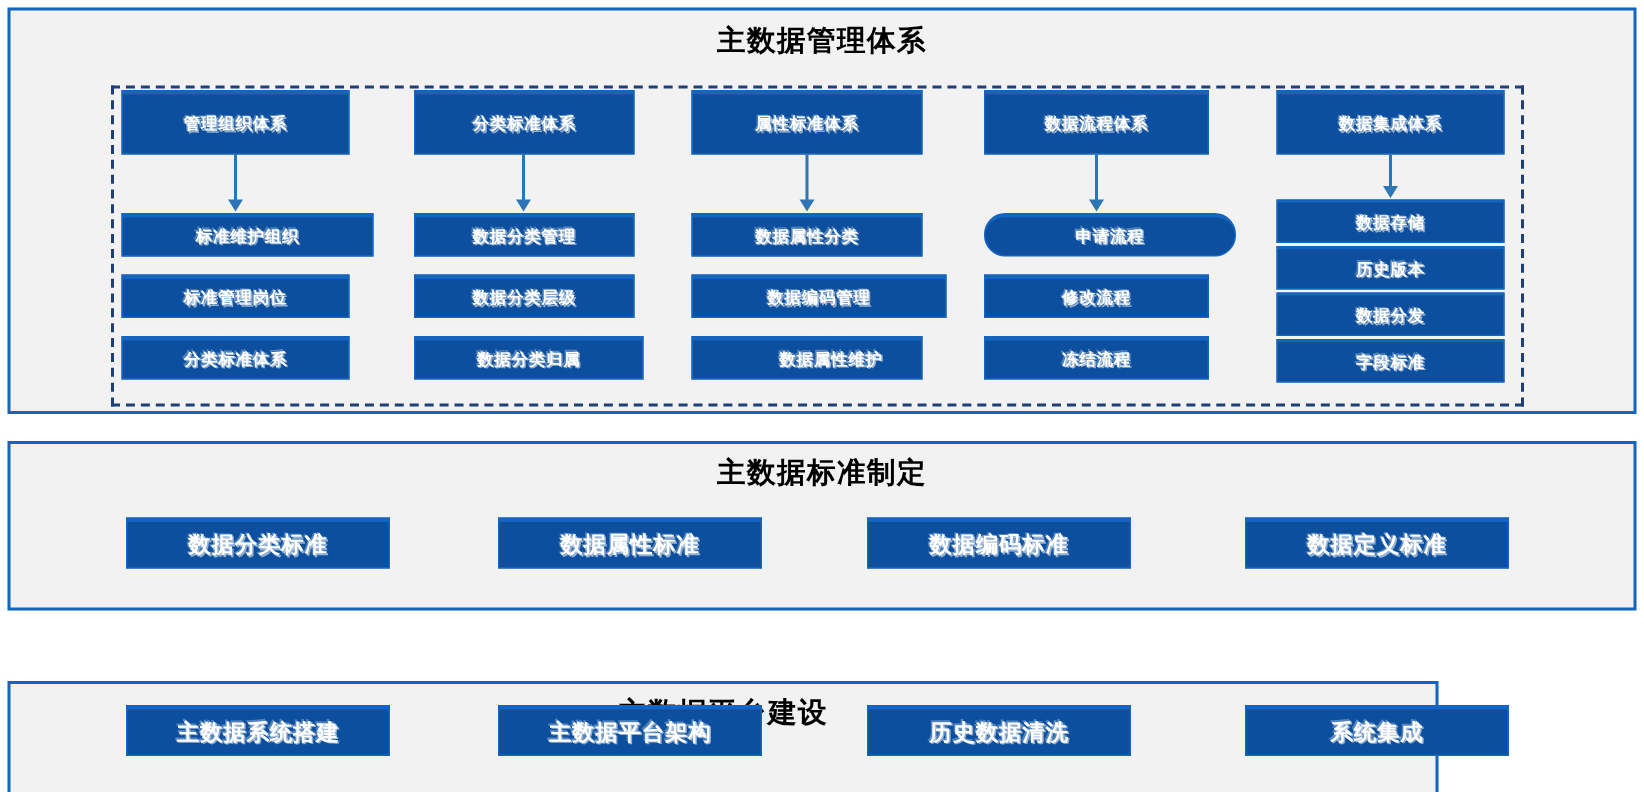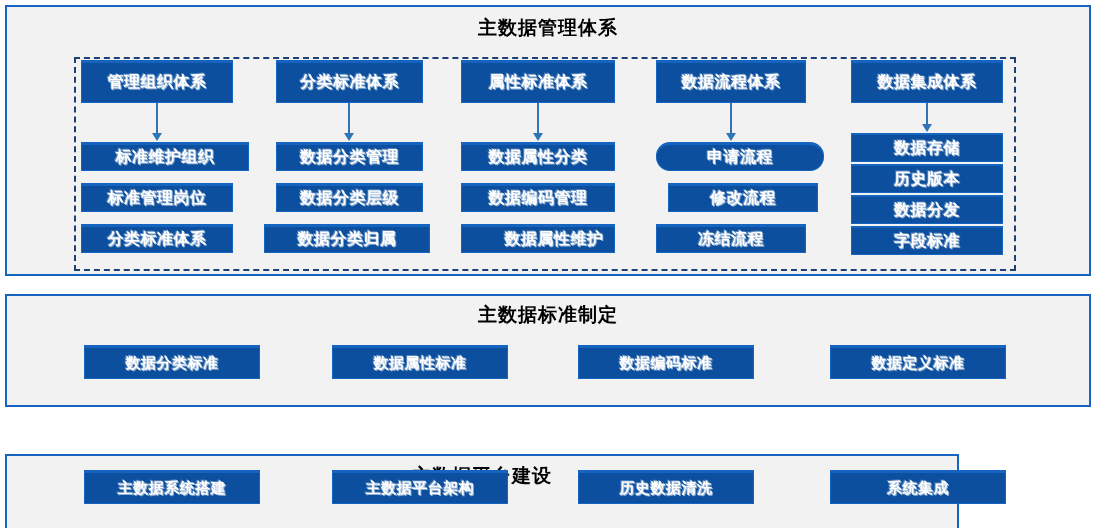--- a/index.html
+++ b/index.html
@@ -56,21 +56,21 @@
   #dashed-1 { left: 67px; top: 50px;  width: 942px; height: 214px; }
 
   
   .node {
     position: absolute;
     box-sizing: border-box;
     background: #0b4f9e;
     border: 1px solid #1565c0;
     border-top: 3px solid #1565c0;
     color: #ffffff;
-    font-size: 16px;
+    font-size: 11px;
     font-weight: bold;
     display: flex;
     align-items: center;
     justify-content: center;
     letter-spacing: 0.5px;
     text-shadow:
        1px  1px 0 rgba(255,255,255,0.55),
       -1px -1px 0 rgba(255,255,255,0.30);
     white-space: nowrap;
   }
@@ -120,30 +120,30 @@
 
 <div class="node head" style="left:81px; top:60px; width:152px;">管理组织体系</div>
     <div class="arrow" style="left:156px; top:103px; height:31px;"></div>
     <div class="node sub" style="left:81px; top:142px; width:168px;">标准维护组织</div>
     <div class="node sub" style="left:81px; top:183px; width:152px;">标准管理岗位</div>
     <div class="node sub" style="left:81px; top:224px; width:152px;">分类标准体系</div>
     <div class="node head" style="left:276px; top:60px; width:147px;">分类标准体系</div>
     <div class="arrow" style="left:348px; top:103px; height:31px;"></div>
     <div class="node sub" style="left:276px; top:142px; width:147px;">数据分类管理</div>
     <div class="node sub" style="left:276px; top:183px; width:147px;">数据分类层级</div>
-    <div class="node sub" style="left:264px; top:224px; width:166px;">数据分类归属</div>
+    <div class="node sub" style="left:276px; top:224px; width:153px;">数据分类归属</div>
     <div class="node head" style="left:461px; top:60px; width:154px;">属性标准体系</div>
     <div class="arrow" style="left:537px; top:103px; height:31px;"></div>
     <div class="node sub" style="left:461px; top:142px; width:154px;">数据属性分类</div>
-    <div class="node sub" style="left:461px; top:183px; width:154px;">数据编码管理</div>
+    <div class="node sub" style="left:461px; top:183px; width:170px;">数据编码管理</div>
     <div class="node sub" style="left:461px; top:224px; width:154px;padding-left:32px;">数据属性维护</div>
     <div class="node head" style="left:656px; top:60px; width:150px;">数据流程体系</div>
     <div class="arrow" style="left:730px; top:103px; height:31px;"></div>
     <div class="node sub" style="left:656px; top:142px; width:168px;border-radius:14px;">申请流程</div>
-    <div class="node sub" style="left:656px; top:183px; width:150px;margin-left:12px;">修改流程</div>
+    <div class="node sub" style="left:656px; top:183px; width:150px;">修改流程</div>
     <div class="node sub" style="left:656px; top:224px; width:150px;">冻结流程</div>
     <div class="node head" style="left:851px; top:60px; width:152px;">数据集成体系</div>
     <div class="arrow" style="left:926px; top:103px; height:22px;"></div>
     <div class="node tight" style="left:851px; top:133px; width:152px;">数据存储</div>
     <div class="node tight" style="left:851px; top:164px; width:152px;">历史版本</div>
     <div class="node tight" style="left:851px; top:195px; width:152px;">数据分发</div>
     <div class="node tight" style="left:851px; top:226px; width:152px;">字段标准</div>
     <div class="node wide" style="left:84px;  top:345px; width:176px;">数据分类标准</div>
     <div class="node wide" style="left:332px; top:345px; width:176px;">数据属性标准</div>
     <div class="node wide" style="left:578px; top:345px; width:176px;">数据编码标准</div>

